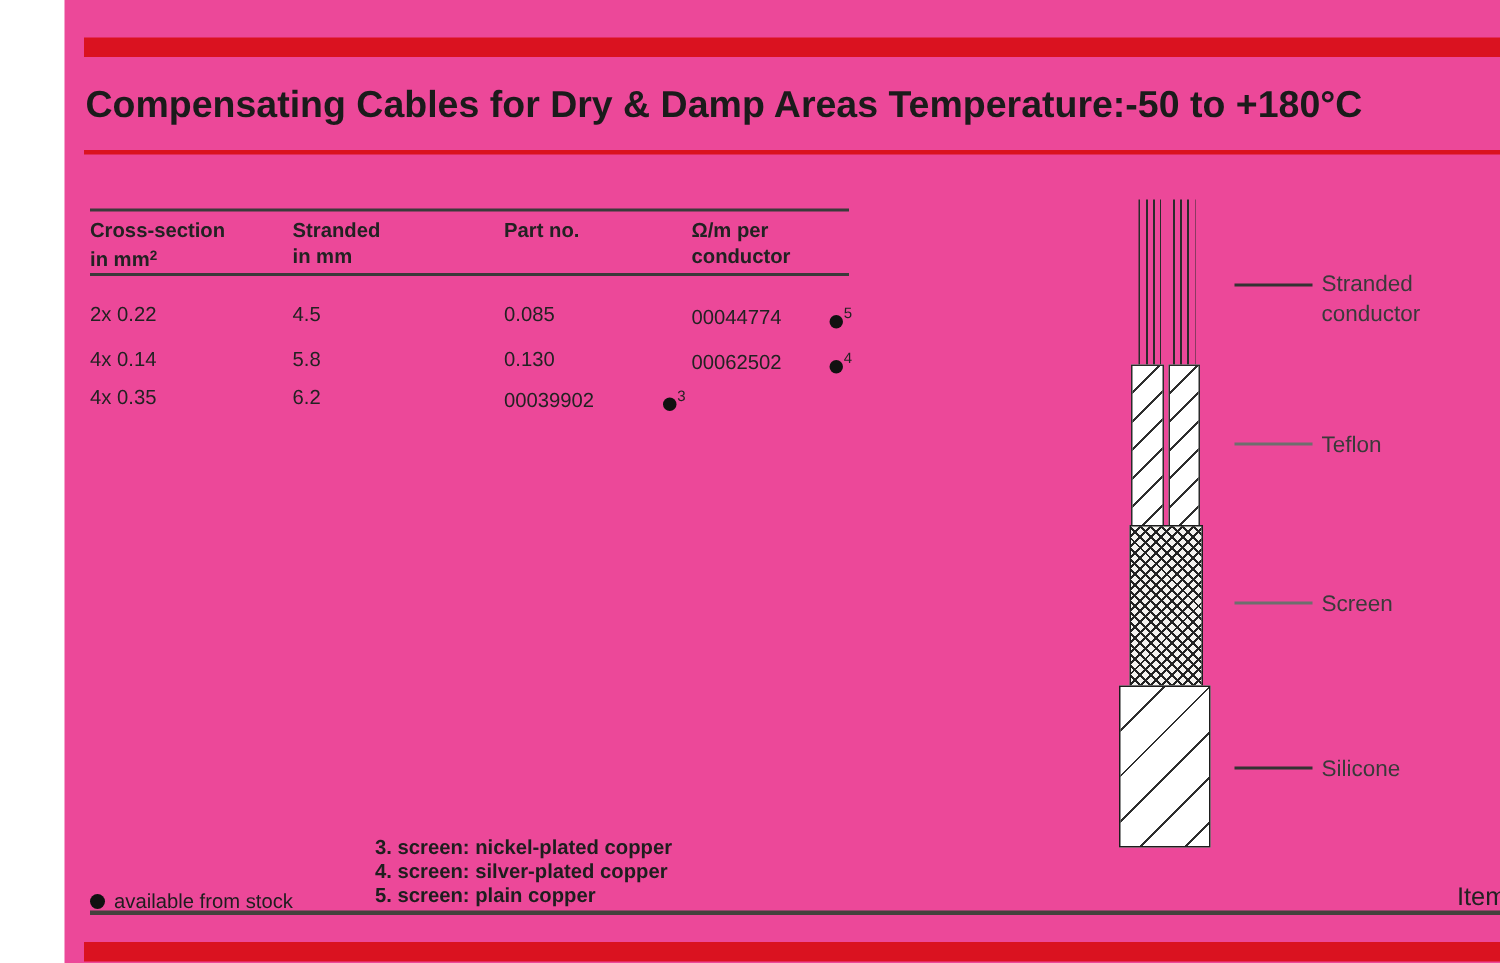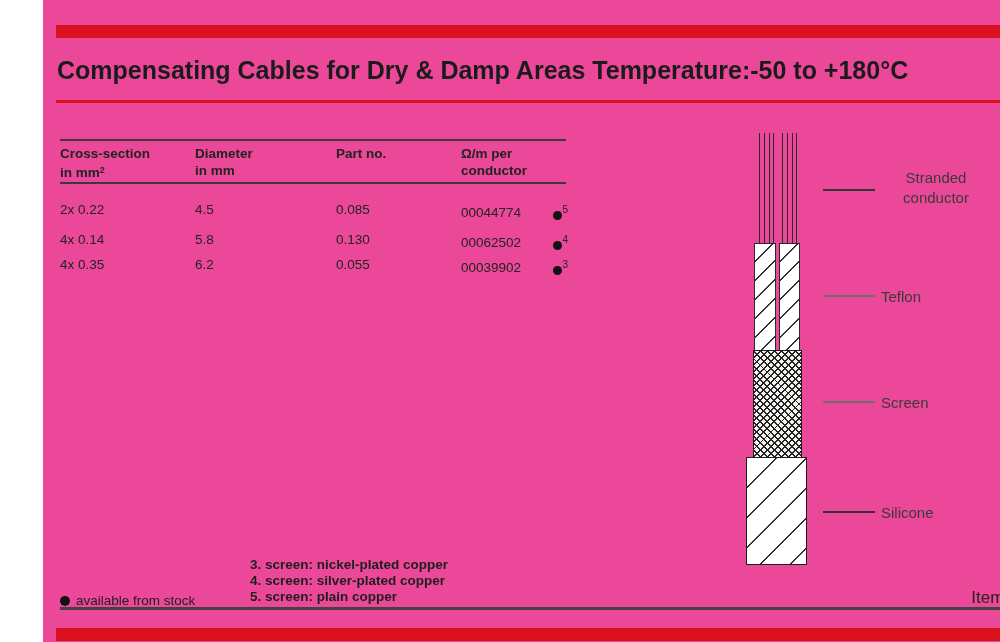--- a/index.html
+++ b/index.html
@@ -51,39 +51,39 @@
             background-image:repeating-linear-gradient(45deg,transparent 0 3.6px,#232323 3.6px 5px),
                              repeating-linear-gradient(135deg,transparent 0 3.6px,#232323 3.6px 5px); }
   .silicone { position:absolute; left:703px; top:457px; width:61px; height:108px; border:1px solid #1d1d1d;
               background-color:#fff;
               background-image:repeating-linear-gradient(135deg,transparent 0 20px,#2e2e2e 20px 21.3px); }
 
   .leader { position:absolute; height:2px; background:#4a4a4a; width:52px; left:780px; }
   .ld-stranded { top:189px; background:#333; } .ld-teflon { top:295px; background:#6e6e6e; }
   .ld-screen { top:401px; background:#6e6e6e; } .ld-silicone { top:511px; background:#333; }
   .dlabel { position:absolute; left:838px; font-size:15px; color:#3a3a3a; line-height:20px; width:110px; }
-  .lb-stranded { top:168px;text-align:center; } .lb-teflon { top:287px; } .lb-screen { top:393px; } .lb-silicone { top:503px; }
+  .lb-stranded { top:180px; } .lb-teflon { top:287px; } .lb-screen { top:393px; } .lb-silicone { top:503px; }
 </style>
 </head>
 <body>
 
 <div class="page">
 
   <div class="bar-top" style="background:#da1220"></div>
   <h1 class="title">Compensating Cables for Dry &amp; Damp Areas Temperature:-50 to +180°C</h1>
   <div class="rule-red" style="background:#da1220"></div>
 
   <div class="tbl-rule rule-a"></div>
   <div class="tbl-grid thead">
     <div class="hcell">
       <span>Cross-section</span><br>
       <span>in mm</span><sup class="hdr-sup">2</sup>
     </div>
     <div class="hcell">
-      <span>Diameter</span><br>
+      <span>Stranded</span><br>
       <span>in mm</span>
     </div>
     <div class="hcell">
       <span>Part no.</span>
     </div>
     <div class="hcell">
       <span>Ω/m per</span><br>
       <span>conductor</span>
     </div>
   </div>
@@ -105,21 +105,20 @@
     <div class="cell">0.130</div>
     <div class="cell part">
       <span>00062502</span>
       <span class="stock-mark"><span class="dot"></span><sup>4</sup></span>
     </div>
   </div>
 
   <div class="tbl-grid trow row-3">
     <div class="cell">4x 0.35</div>
     <div class="cell">6.2</div>
-    <div class="cell">0.055</div>
     <div class="cell part">
       <span>00039902</span>
       <span class="stock-mark"><span class="dot"></span><sup>3</sup></span>
     </div>
   </div>
 
   <div class="wires wires-left"></div>
   <div class="wires wires-right"></div>
   <div class="teflon teflon-left"></div>
   <div class="teflon teflon-right"></div>

